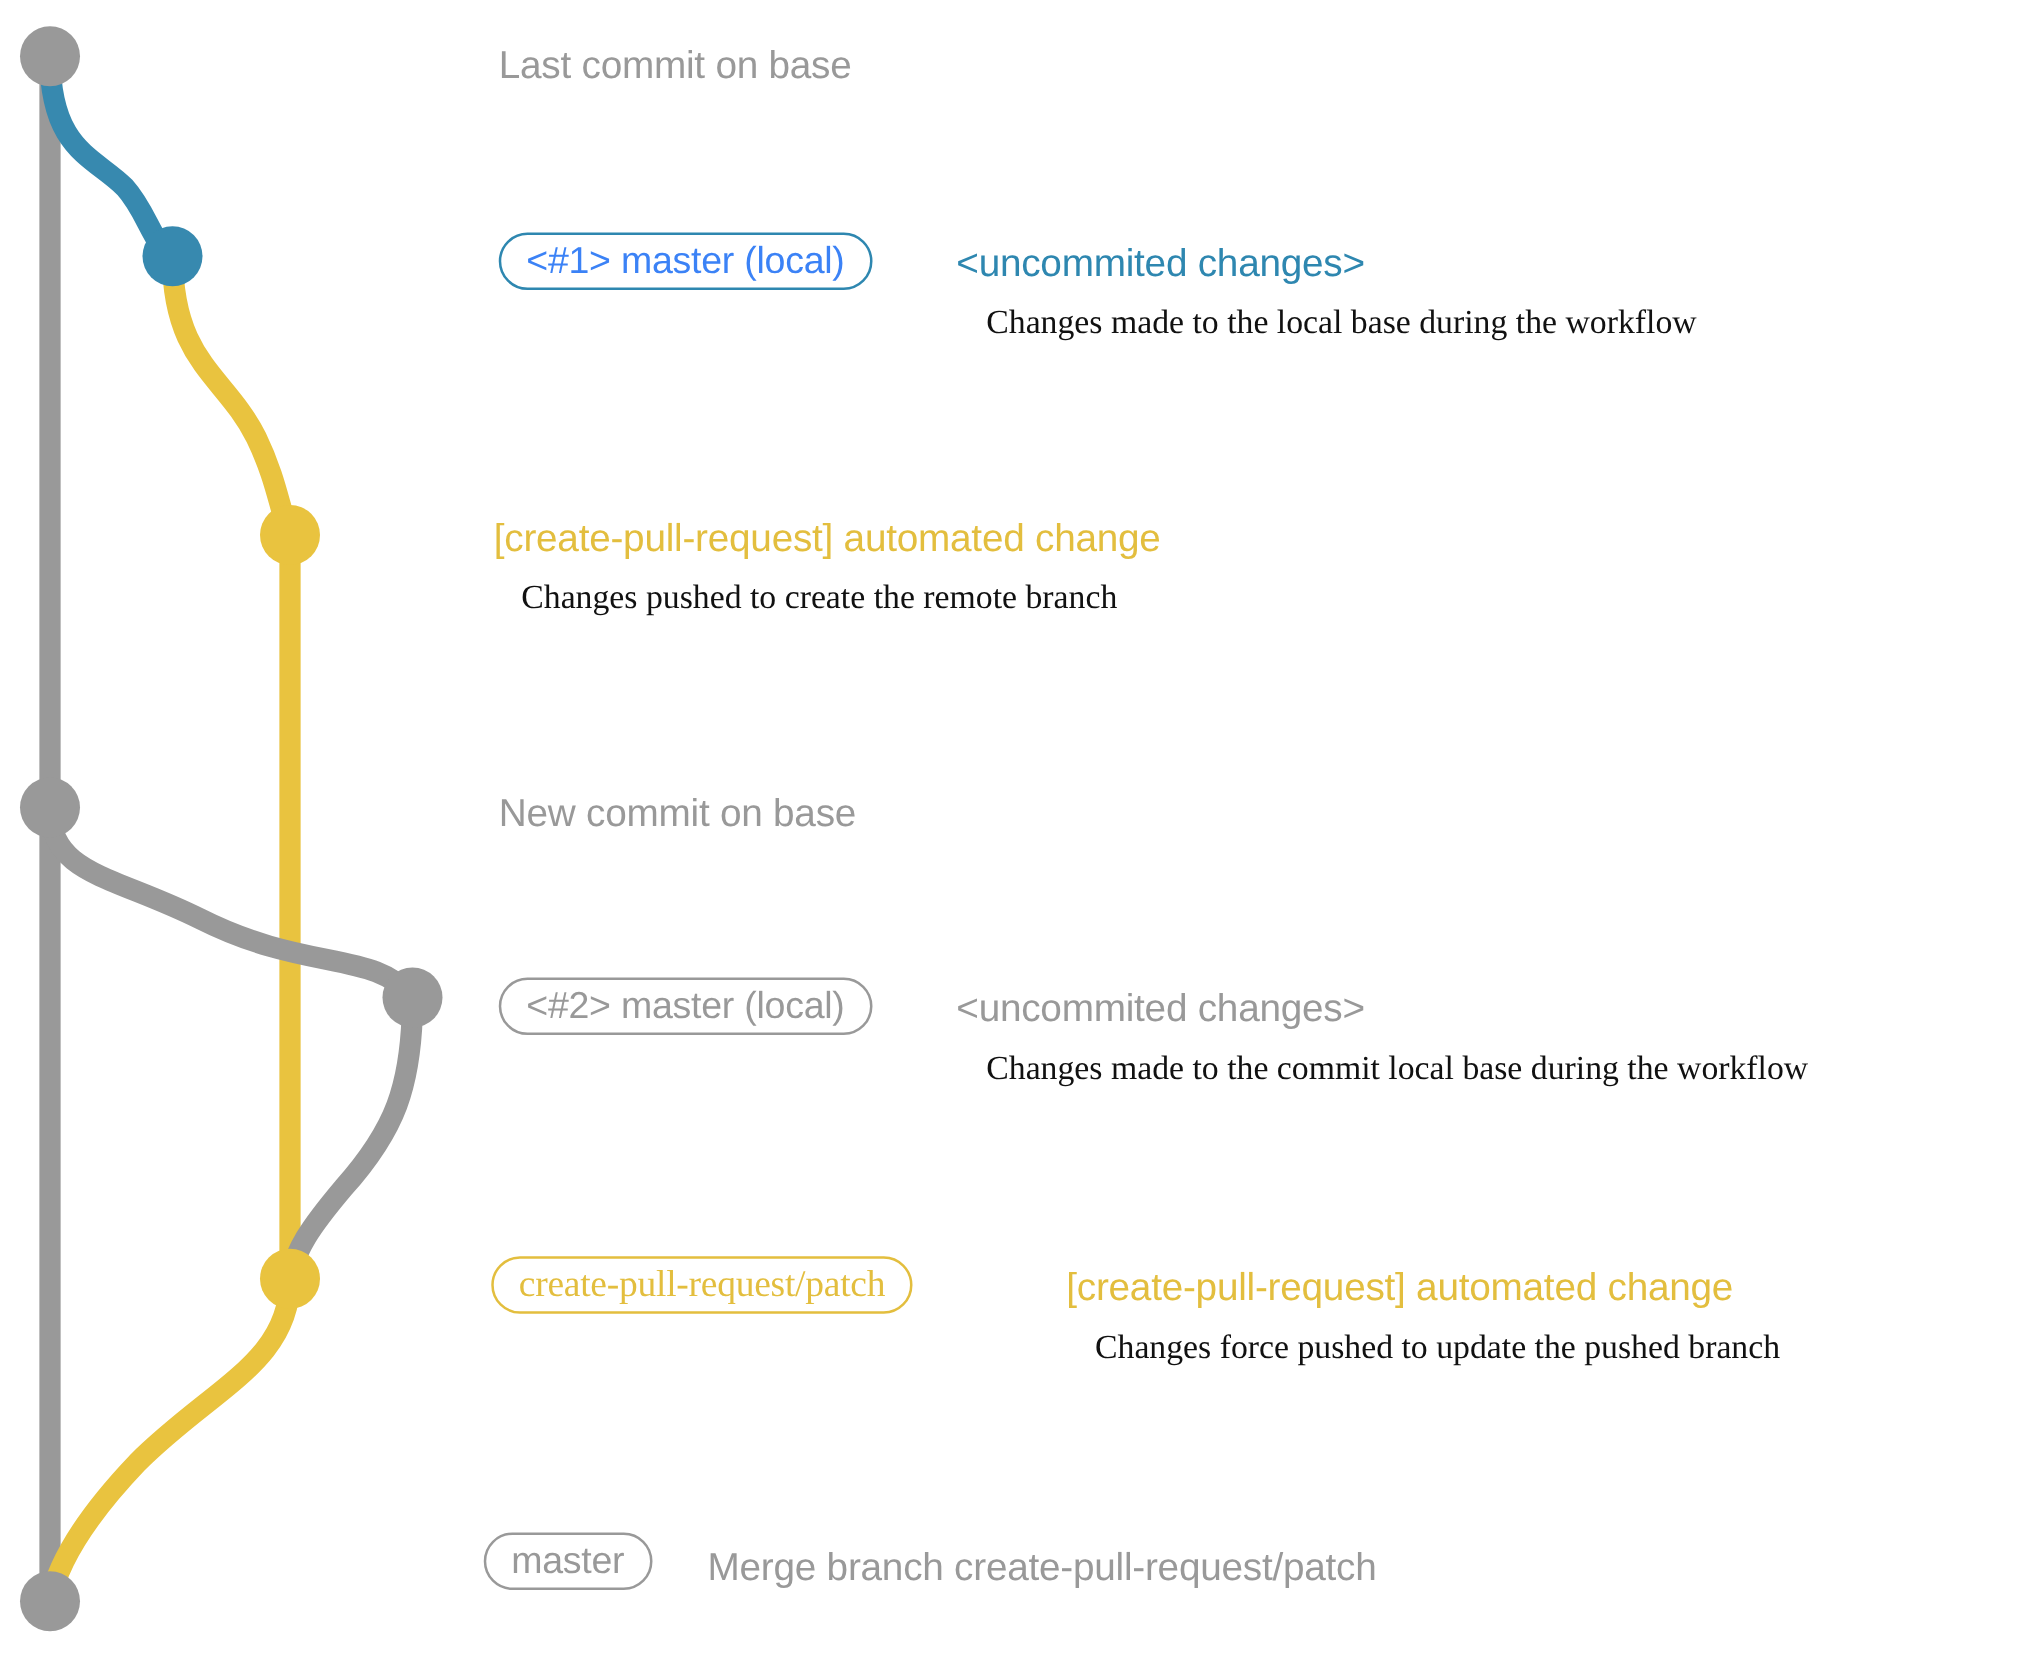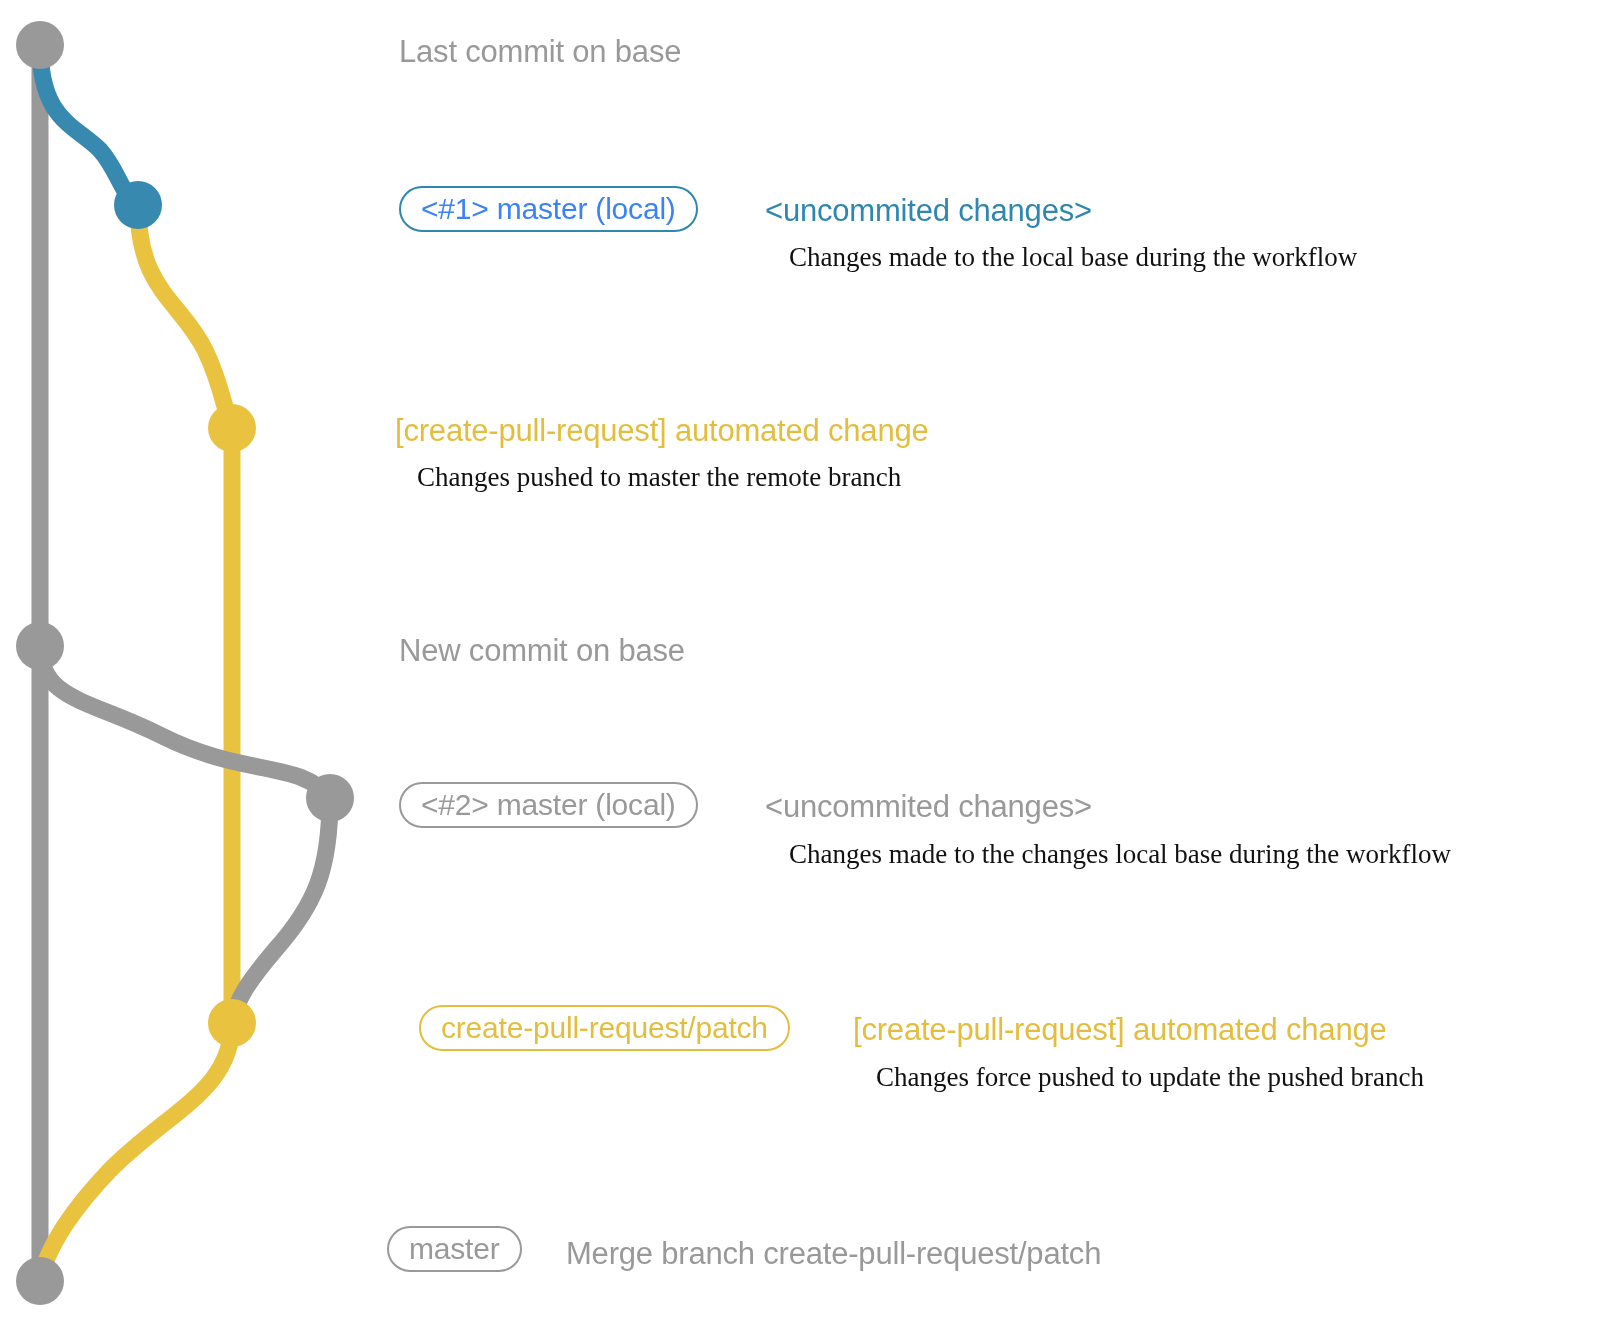--- a/index.html
+++ b/index.html
@@ -114,35 +114,35 @@
   </div>
 
   <div class="row">
     <div class="badge blue" style="left:399px; top:186px;">&lt;#1&gt; master (local)</div>
     <div class="headline blue" style="left:765px; top:195px;">&lt;uncommited changes&gt;</div>
     <div class="desc" style="left:789px; top:244px;">Changes made to the local base during the workflow</div>
   </div>
 
   <div class="row">
     <div class="headline yellow" style="left:395px; top:415px;">[create-pull-request] automated change</div>
-    <div class="desc" style="left:417px; top:464px;">Changes pushed to master the remote branch</div>
+    <div class="desc" style="left:417px; top:464px;">Changes pushed to create the remote branch</div>
   </div>
 
   <div class="row">
     <div class="headline gray" style="left:399px; top:635px;">New commit on base</div>
   </div>
 
   <div class="row">
     <div class="badge" style="left:399px; top:782px;">&lt;#2&gt; master (local)</div>
     <div class="headline gray" style="left:765px; top:791px;">&lt;uncommited changes&gt;</div>
-    <div class="desc" style="left:789px; top:841px;">Changes made to the changes local base during the workflow</div>
+    <div class="desc" style="left:789px; top:841px;">Changes made to the commit local base during the workflow</div>
   </div>
 
   <div class="row">
-    <div class="badge yellow" style="left:419px; top:1005px;">create-pull-request/patch</div>
+    <div class="badge yellow" style="left:393px; top:1005px;font-family:Liberation Serif, serif;">create-pull-request/patch</div>
     <div class="headline yellow" style="left:853px; top:1014px;">[create-pull-request] automated change</div>
     <div class="desc" style="left:876px; top:1064px;">Changes force pushed to update the pushed branch</div>
   </div>
 
   <div class="row">
     <div class="badge" style="left:387px; top:1226px;">master</div>
     <div class="headline gray" style="left:566px; top:1238px;">Merge branch create-pull-request/patch</div>
   </div>
 
 </div>

